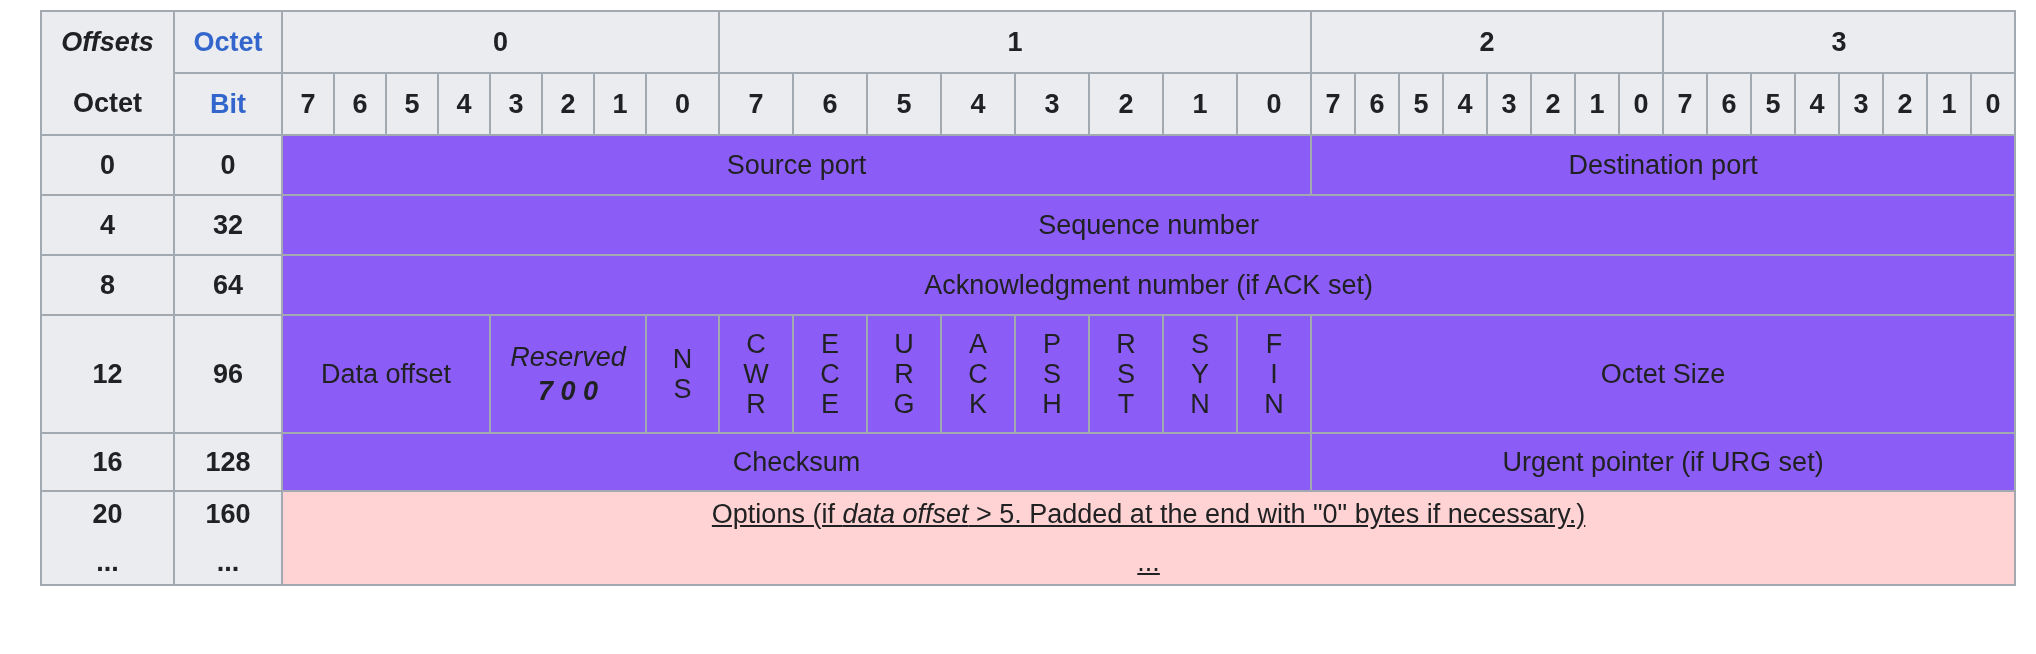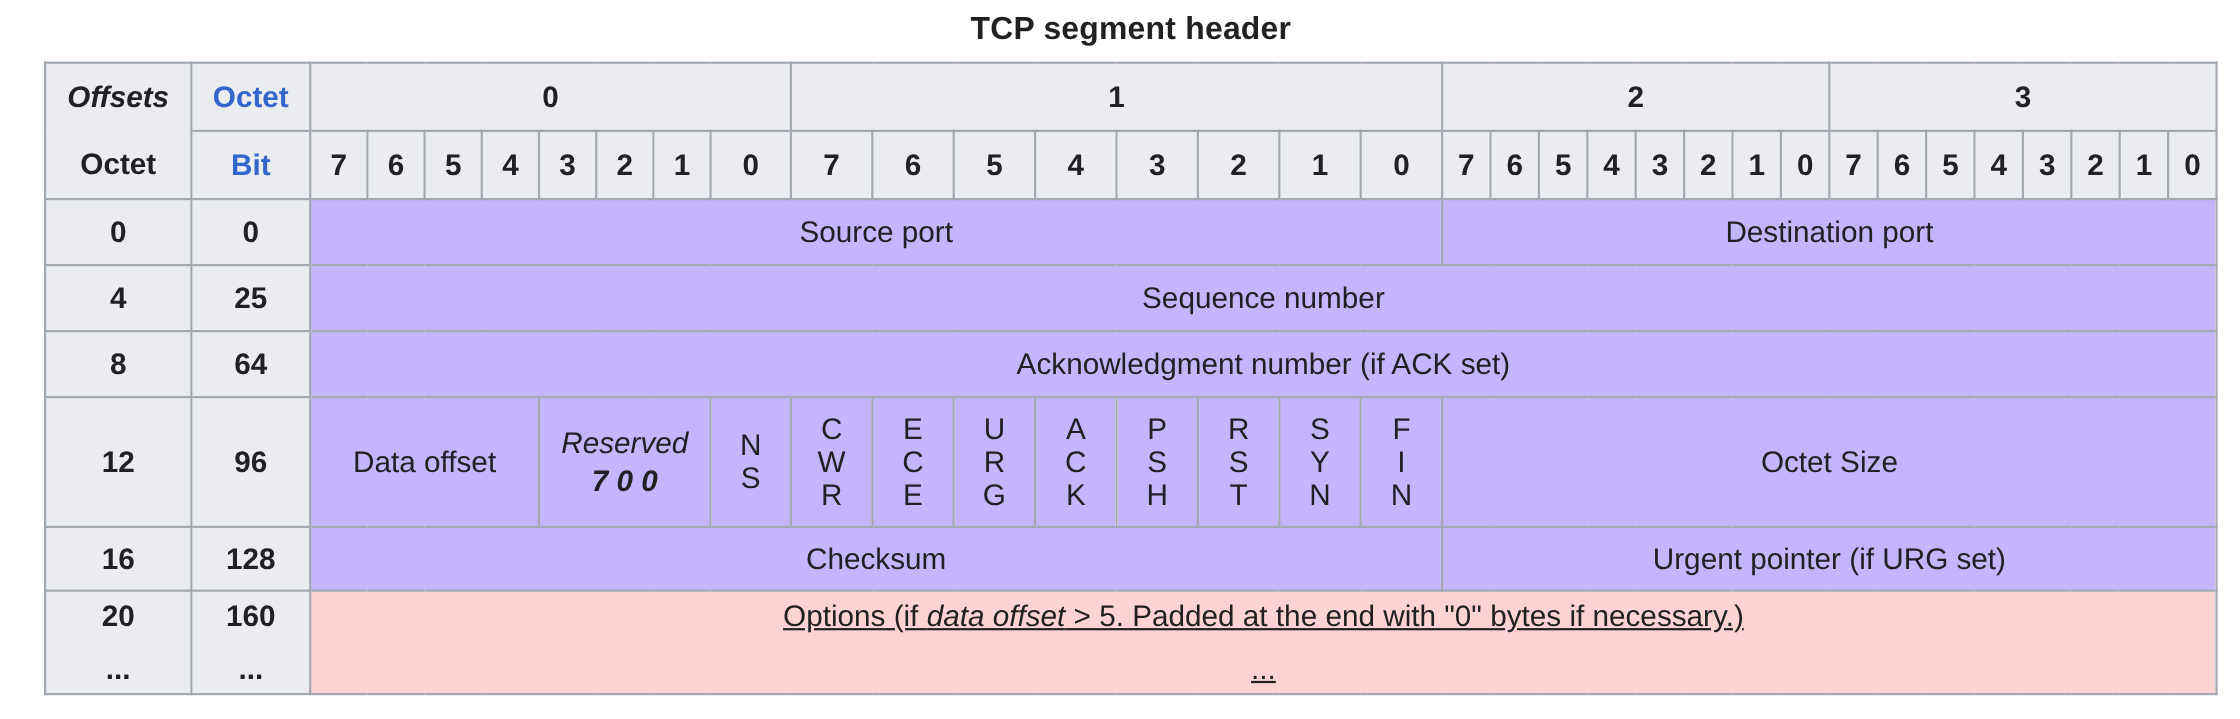--- a/index.html
+++ b/index.html
@@ -15,21 +15,21 @@
   }
   table.hdr {
     border-collapse:collapse; table-layout:fixed; width:1974px;
   }
   .hdr th, .hdr td {
     border:2px solid #a2a9b1;
     text-align:center; vertical-align:middle;
     font-size:27px; padding:0; overflow:hidden;
   }
   .hdr th { background:#eaecf0; font-weight:bold; }
-  .hdr td { background:#c4b5fd; font-weight:normal; }
+  .hdr td { background:#8b5cf6; font-weight:normal; }
 
   col.c-off { width:133px; }
   col.c-bitlab { width:108px; }
   col.c-w { width:52px; }    
   col.c-ns { width:73px; }   
   col.c-f { width:74px; }    
   col.c-s { width:44px; }    
 
   tr.h62 { height:62px; }
   tr.h60 { height:60px; }
@@ -44,21 +44,20 @@
   .twoline { line-height:34px;font-style:italic; }
   .twoline .val { font-weight:bold; }
   .vspread { display:flex; flex-direction:column; justify-content:flex-start; gap:17px; }
   .options-cell { background:#ffd3d3 !important;text-decoration:underline; }
   .opt-italic { font-style:italic; }
 </style>
 </head>
 <body>
 
 <div class="wrap">
-  <div class="diagram-title">TCP segment header</div>
 
   <table class="hdr">
     <colgroup>
       <col class="c-off">
         <col class="c-bitlab">
       <col class="c-w">
         <col class="c-w">
         <col class="c-w">
         <col class="c-w">
         <col class="c-w">
@@ -142,21 +141,21 @@
 
     <tr class="h60">
       <th>0</th>
       <th>0</th>
       <td colspan="16">Source port</td>
       <td colspan="16">Destination port</td>
     </tr>
 
     <tr class="h60">
       <th>4</th>
-      <th>25</th>
+      <th>32</th>
       <td colspan="32">Sequence number</td>
     </tr>
 
     <tr class="h60">
       <th>8</th>
       <th>64</th>
       <td colspan="32">Acknowledgment number (if ACK set)</td>
     </tr>
 
     <tr class="h118">

